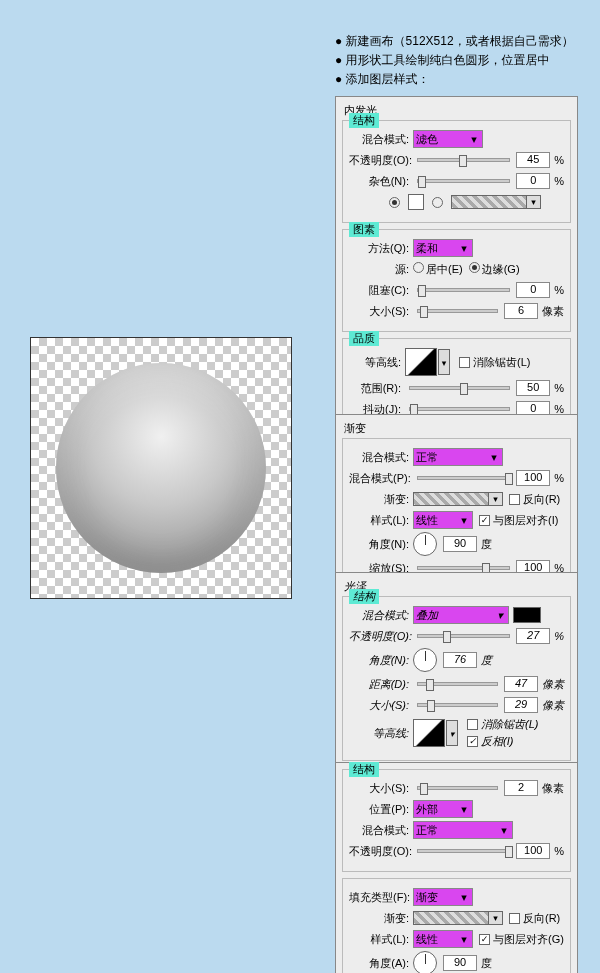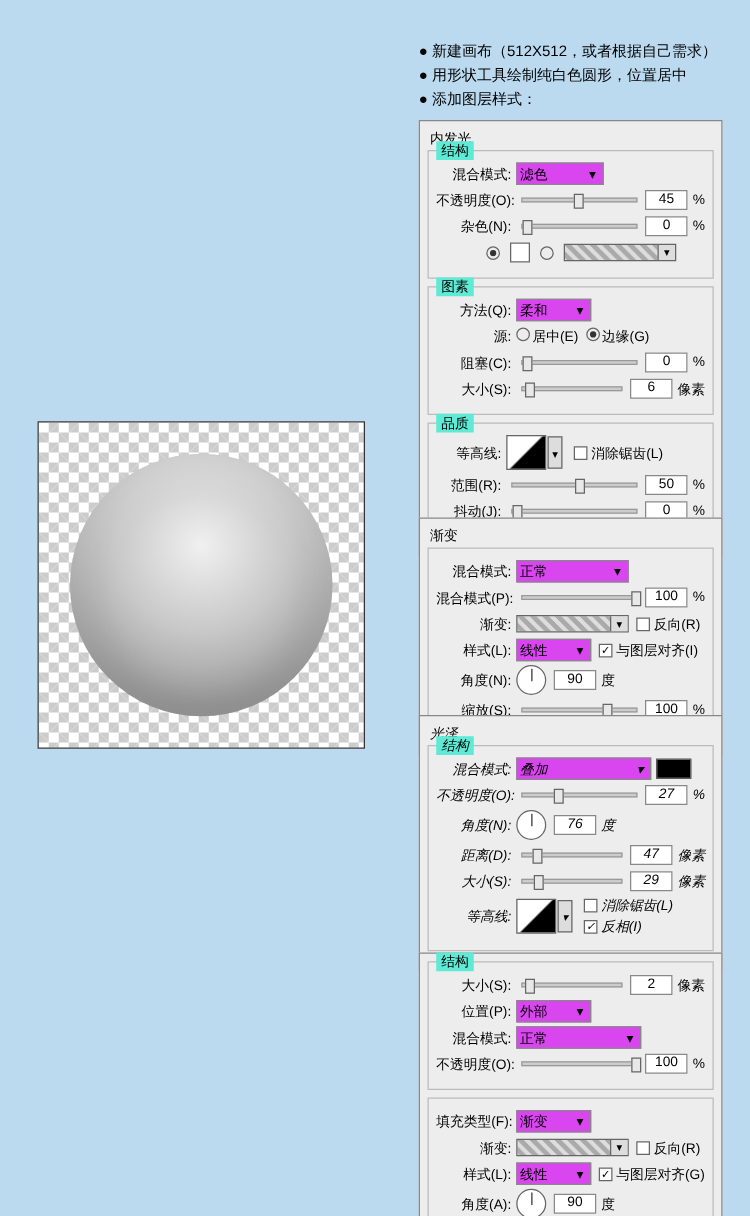--- a/index.html
+++ b/index.html
@@ -222,21 +222,21 @@
     </div>
   </div>
 </div>
 
 <div class="panel panel-3">
   <div class="group-title">光泽</div>
   <div class="group-box">
     <div class="group-label">结构</div>
     <div class="row">
       <span class="label label-60">混合模式:</span>
-      <div class="dropdown" style="width:108px">
+      <div class="dropdown" style="width:96px">
           <span>叠加</span>
           <span class="dd-arrow">▾</span>
         </div>
       <span style="width:4px"></span>
       <span class="color-swatch" style="background:#000"></span>
     </div>
     <div class="row">
       <span class="label label-60">不透明度(O):</span>
       <div class="slider">
           <div class="thumb" style="left:27%"></div>

